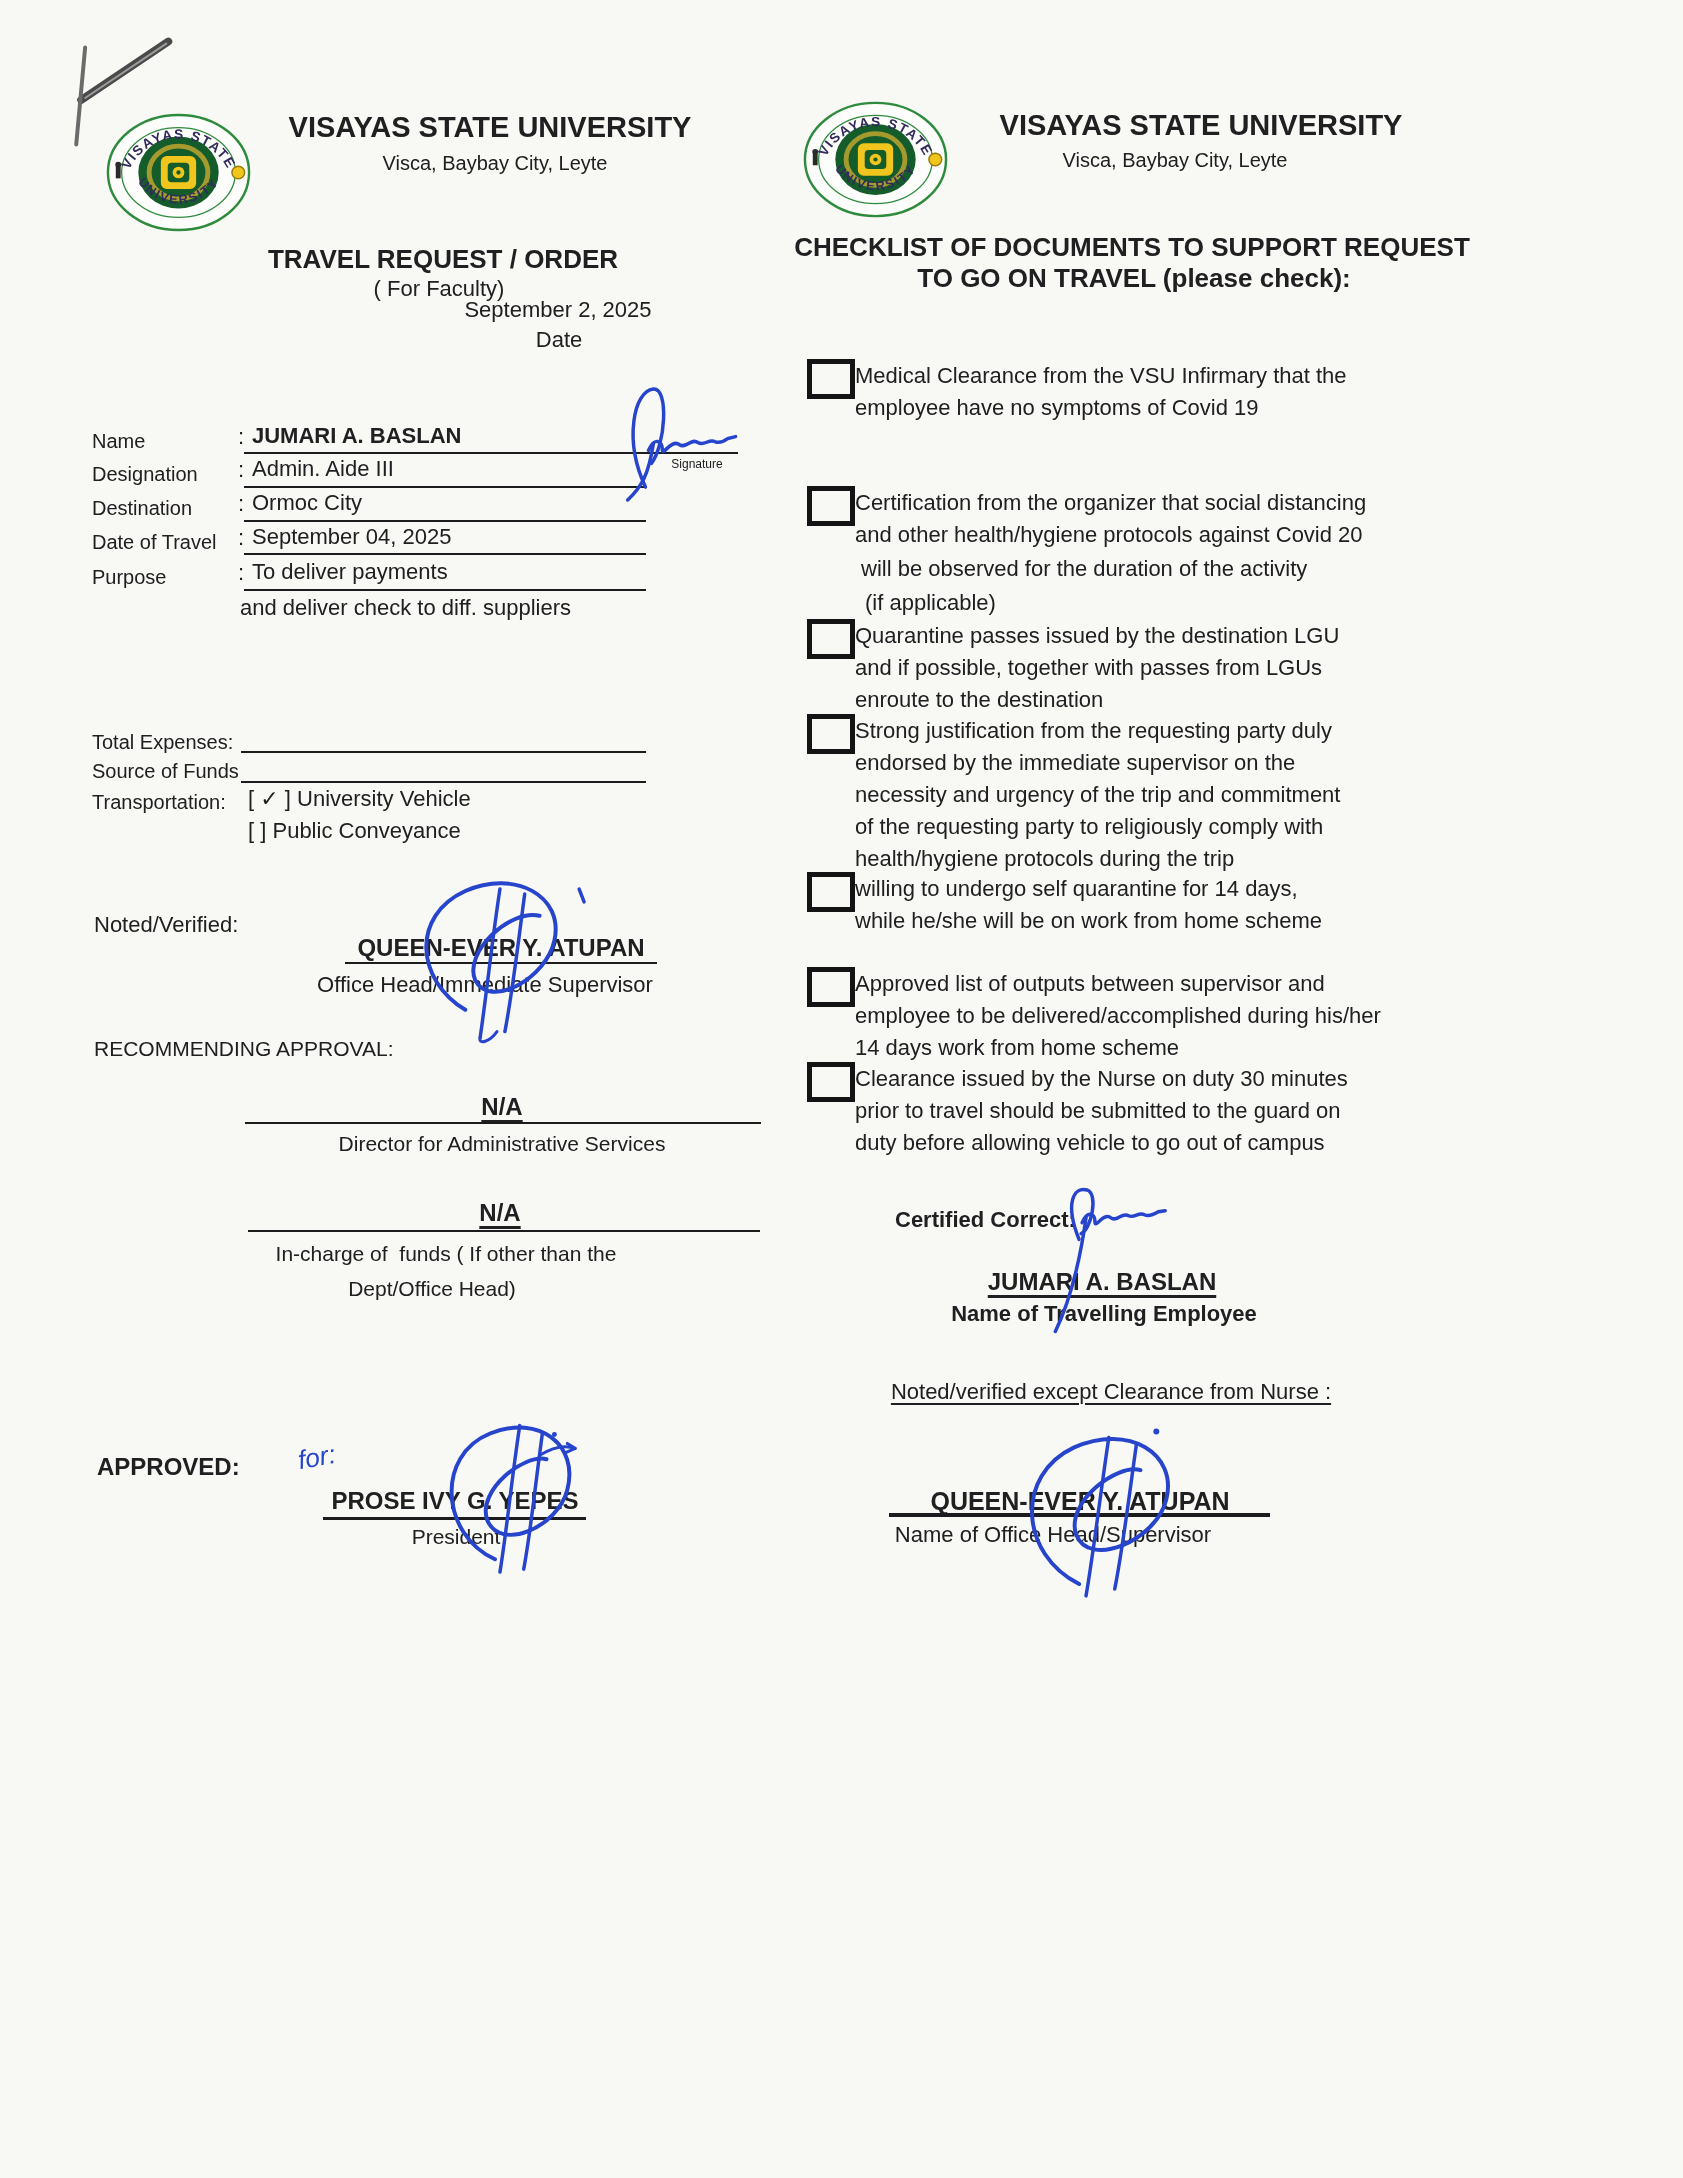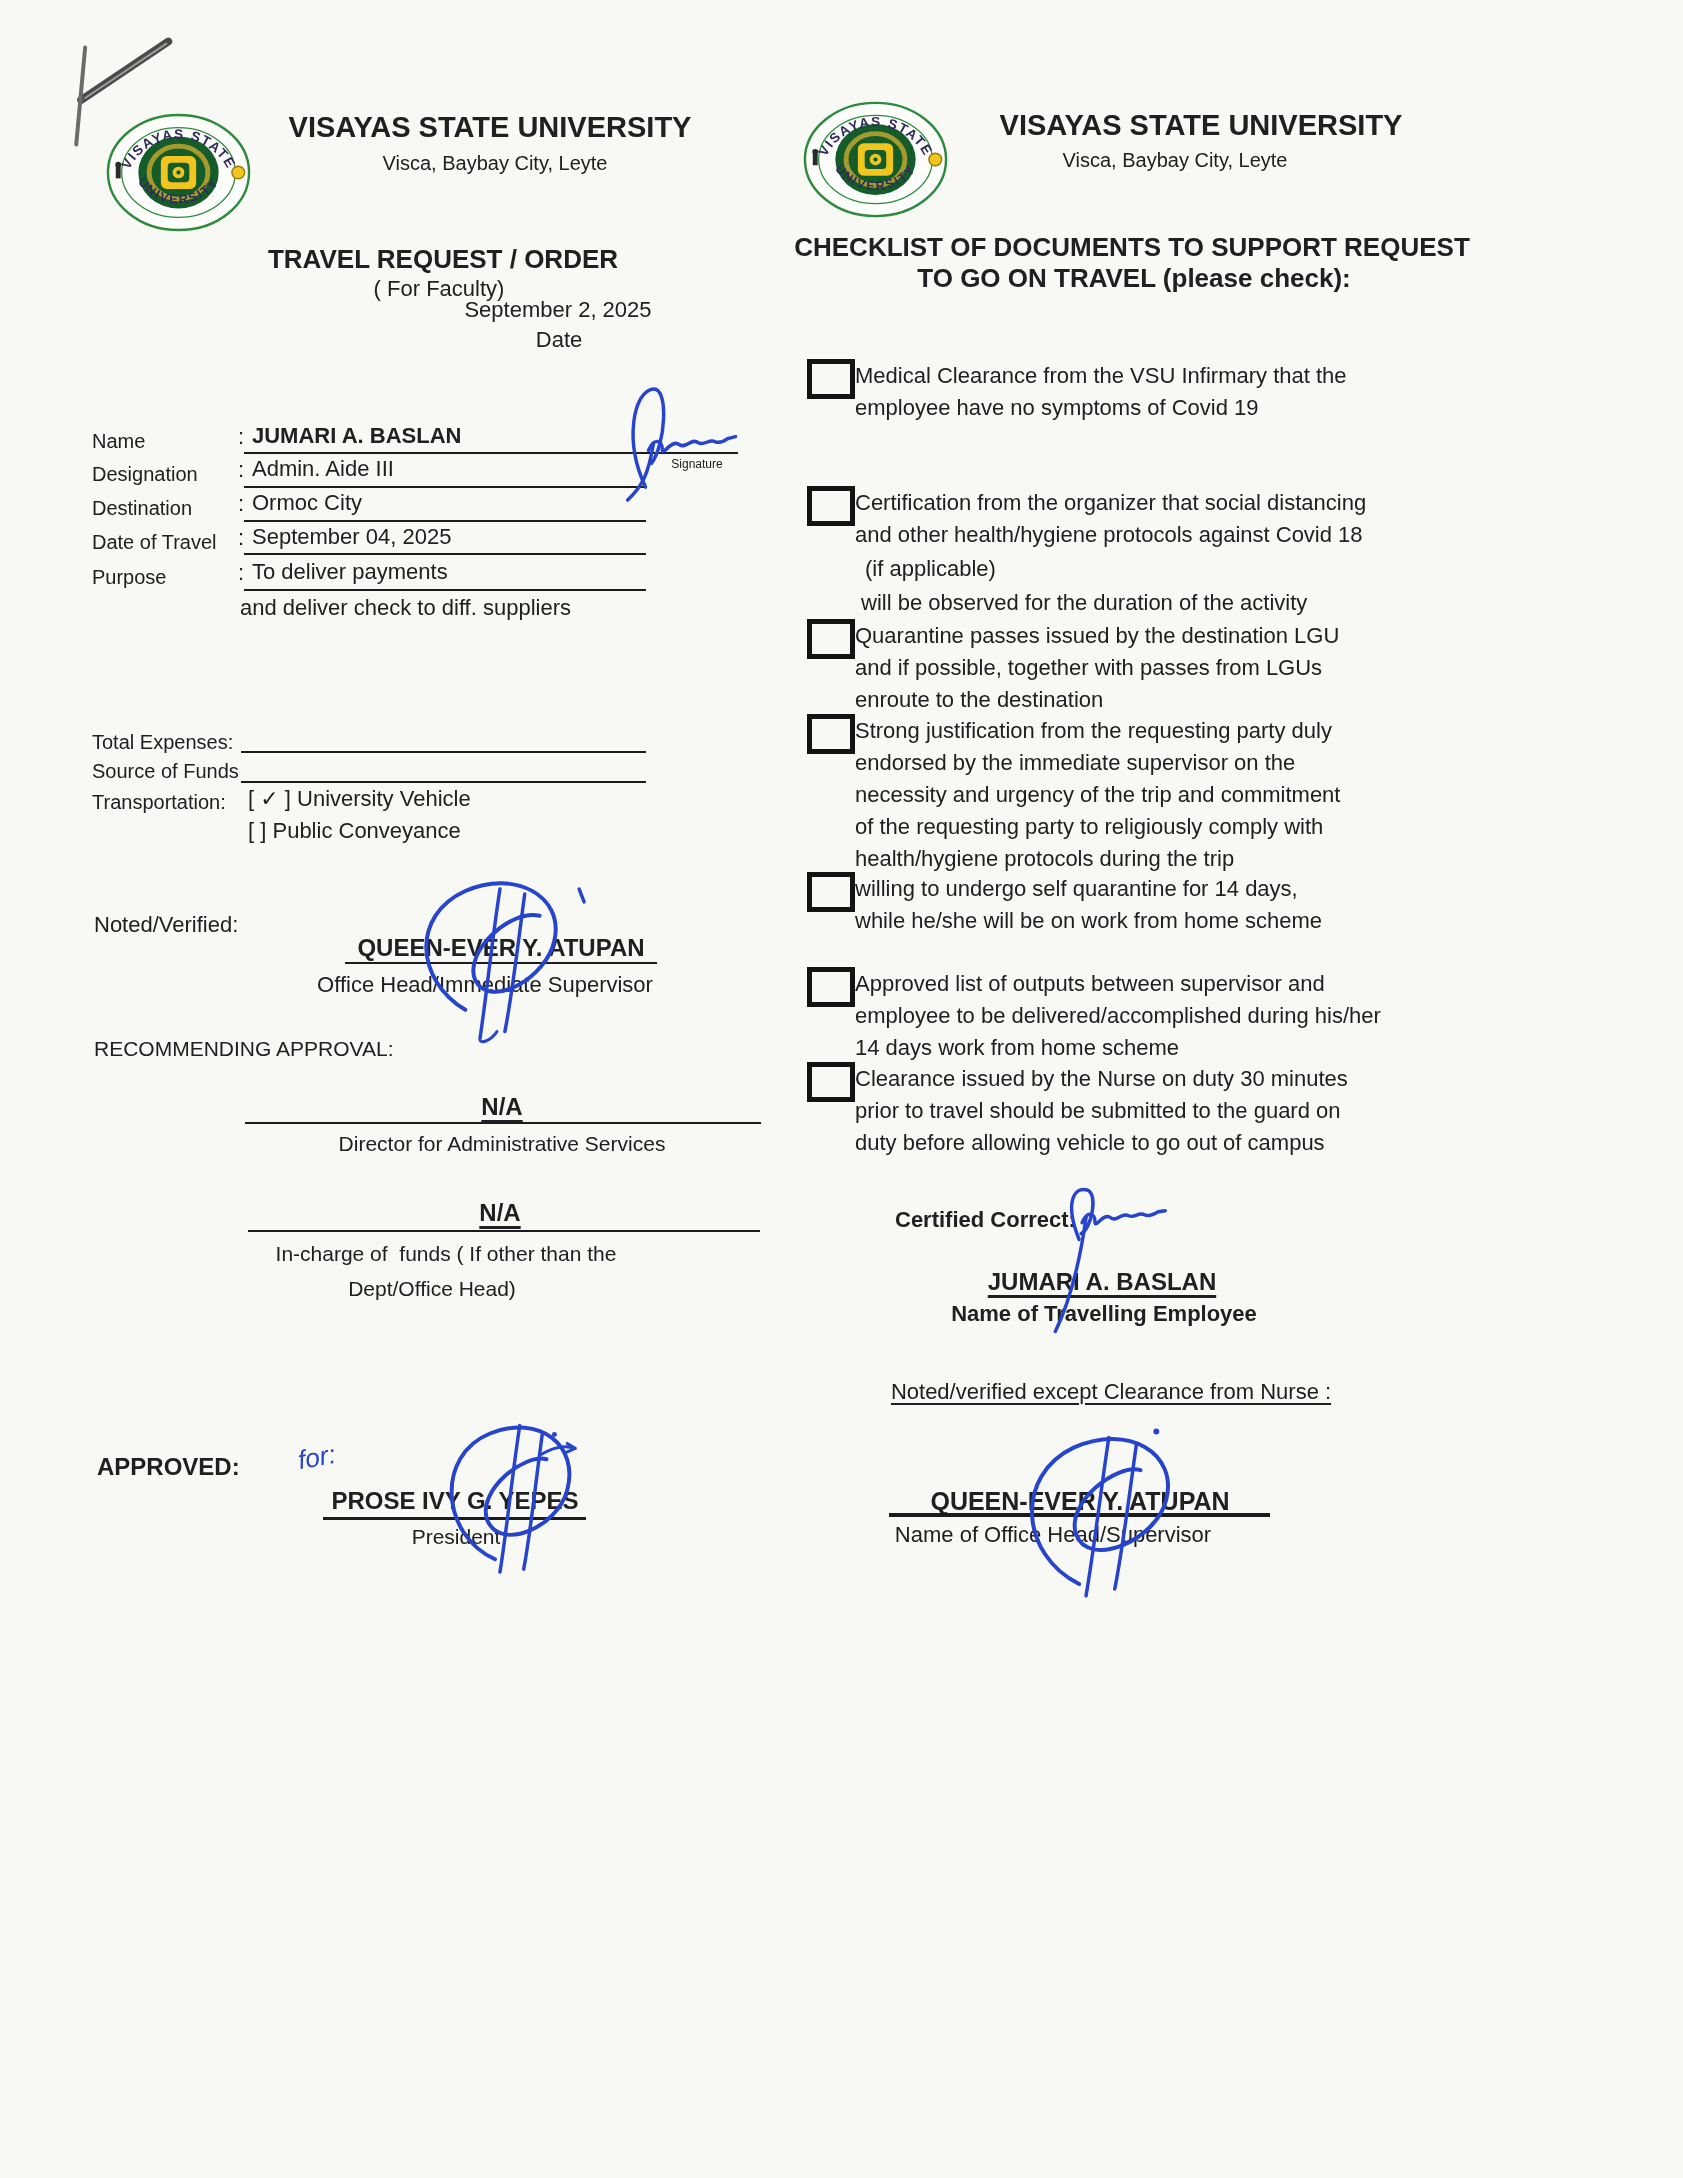--- a/index.html
+++ b/index.html
@@ -144,23 +144,23 @@
   <div class="t ctr b f26" style="left:1134px;top:264px">TO GO ON TRAVEL (please check):</div>
 
   <div class="item" style="top:360px">
     <span class="cb"></span>
     <div class="l">Medical Clearance from the VSU Infirmary that the</div>
     <div class="l">employee have no symptoms of Covid 19</div>
   </div>
   <div class="item" style="top:487px">
     <span class="cb"></span>
     <div class="l">Certification from the organizer that social distancing</div>
-    <div class="l">and other health/hygiene protocols against Covid 18</div>
+    <div class="l">and other health/hygiene protocols against Covid 20</div>
+    <div class="l gap" style="margin-left:6px">will be observed for the duration of the activity</div>
     <div class="l gap" style="margin-left:10px">(if applicable)</div>
-    <div class="l gap" style="margin-left:6px">will be observed for the duration of the activity</div>
   </div>
   <div class="item" style="top:620px">
     <span class="cb"></span>
     <div class="l">Quarantine passes issued by the destination LGU</div>
     <div class="l">and if possible, together with passes from LGUs</div>
     <div class="l">enroute to the destination</div>
   </div>
   <div class="item" style="top:715px">
     <span class="cb"></span>
     <div class="l">Strong justification from the requesting party duly</div>

